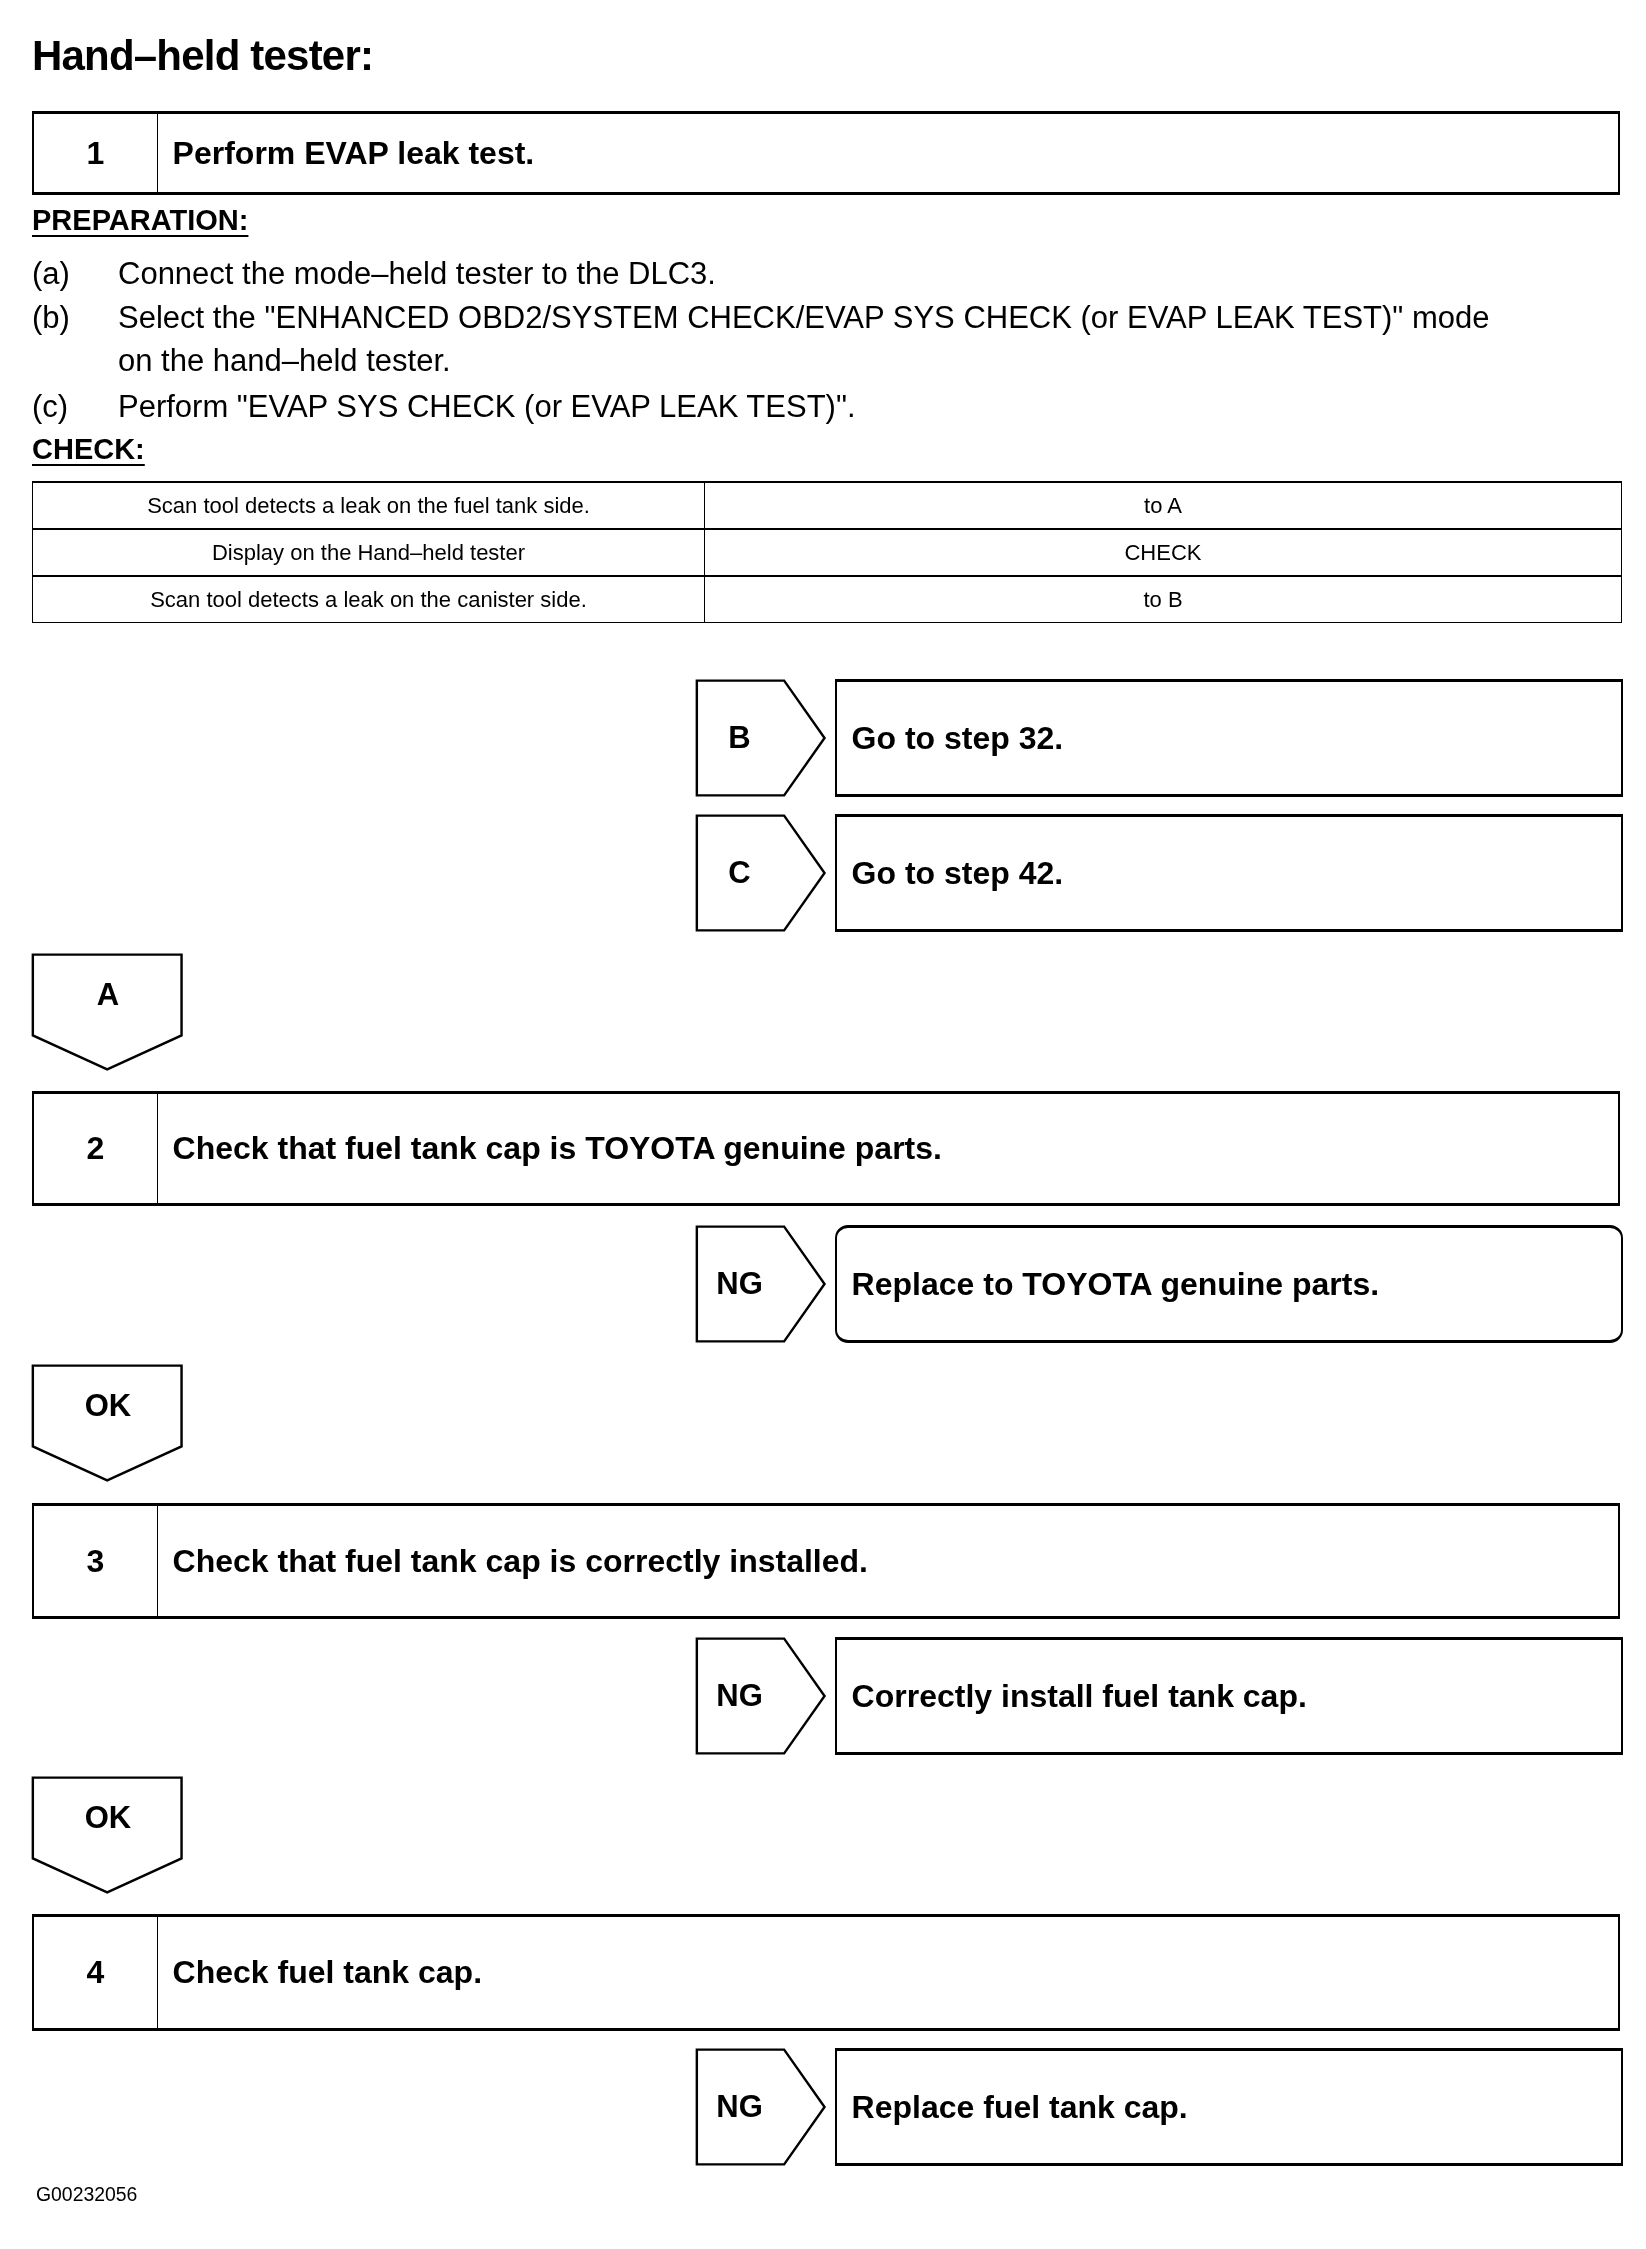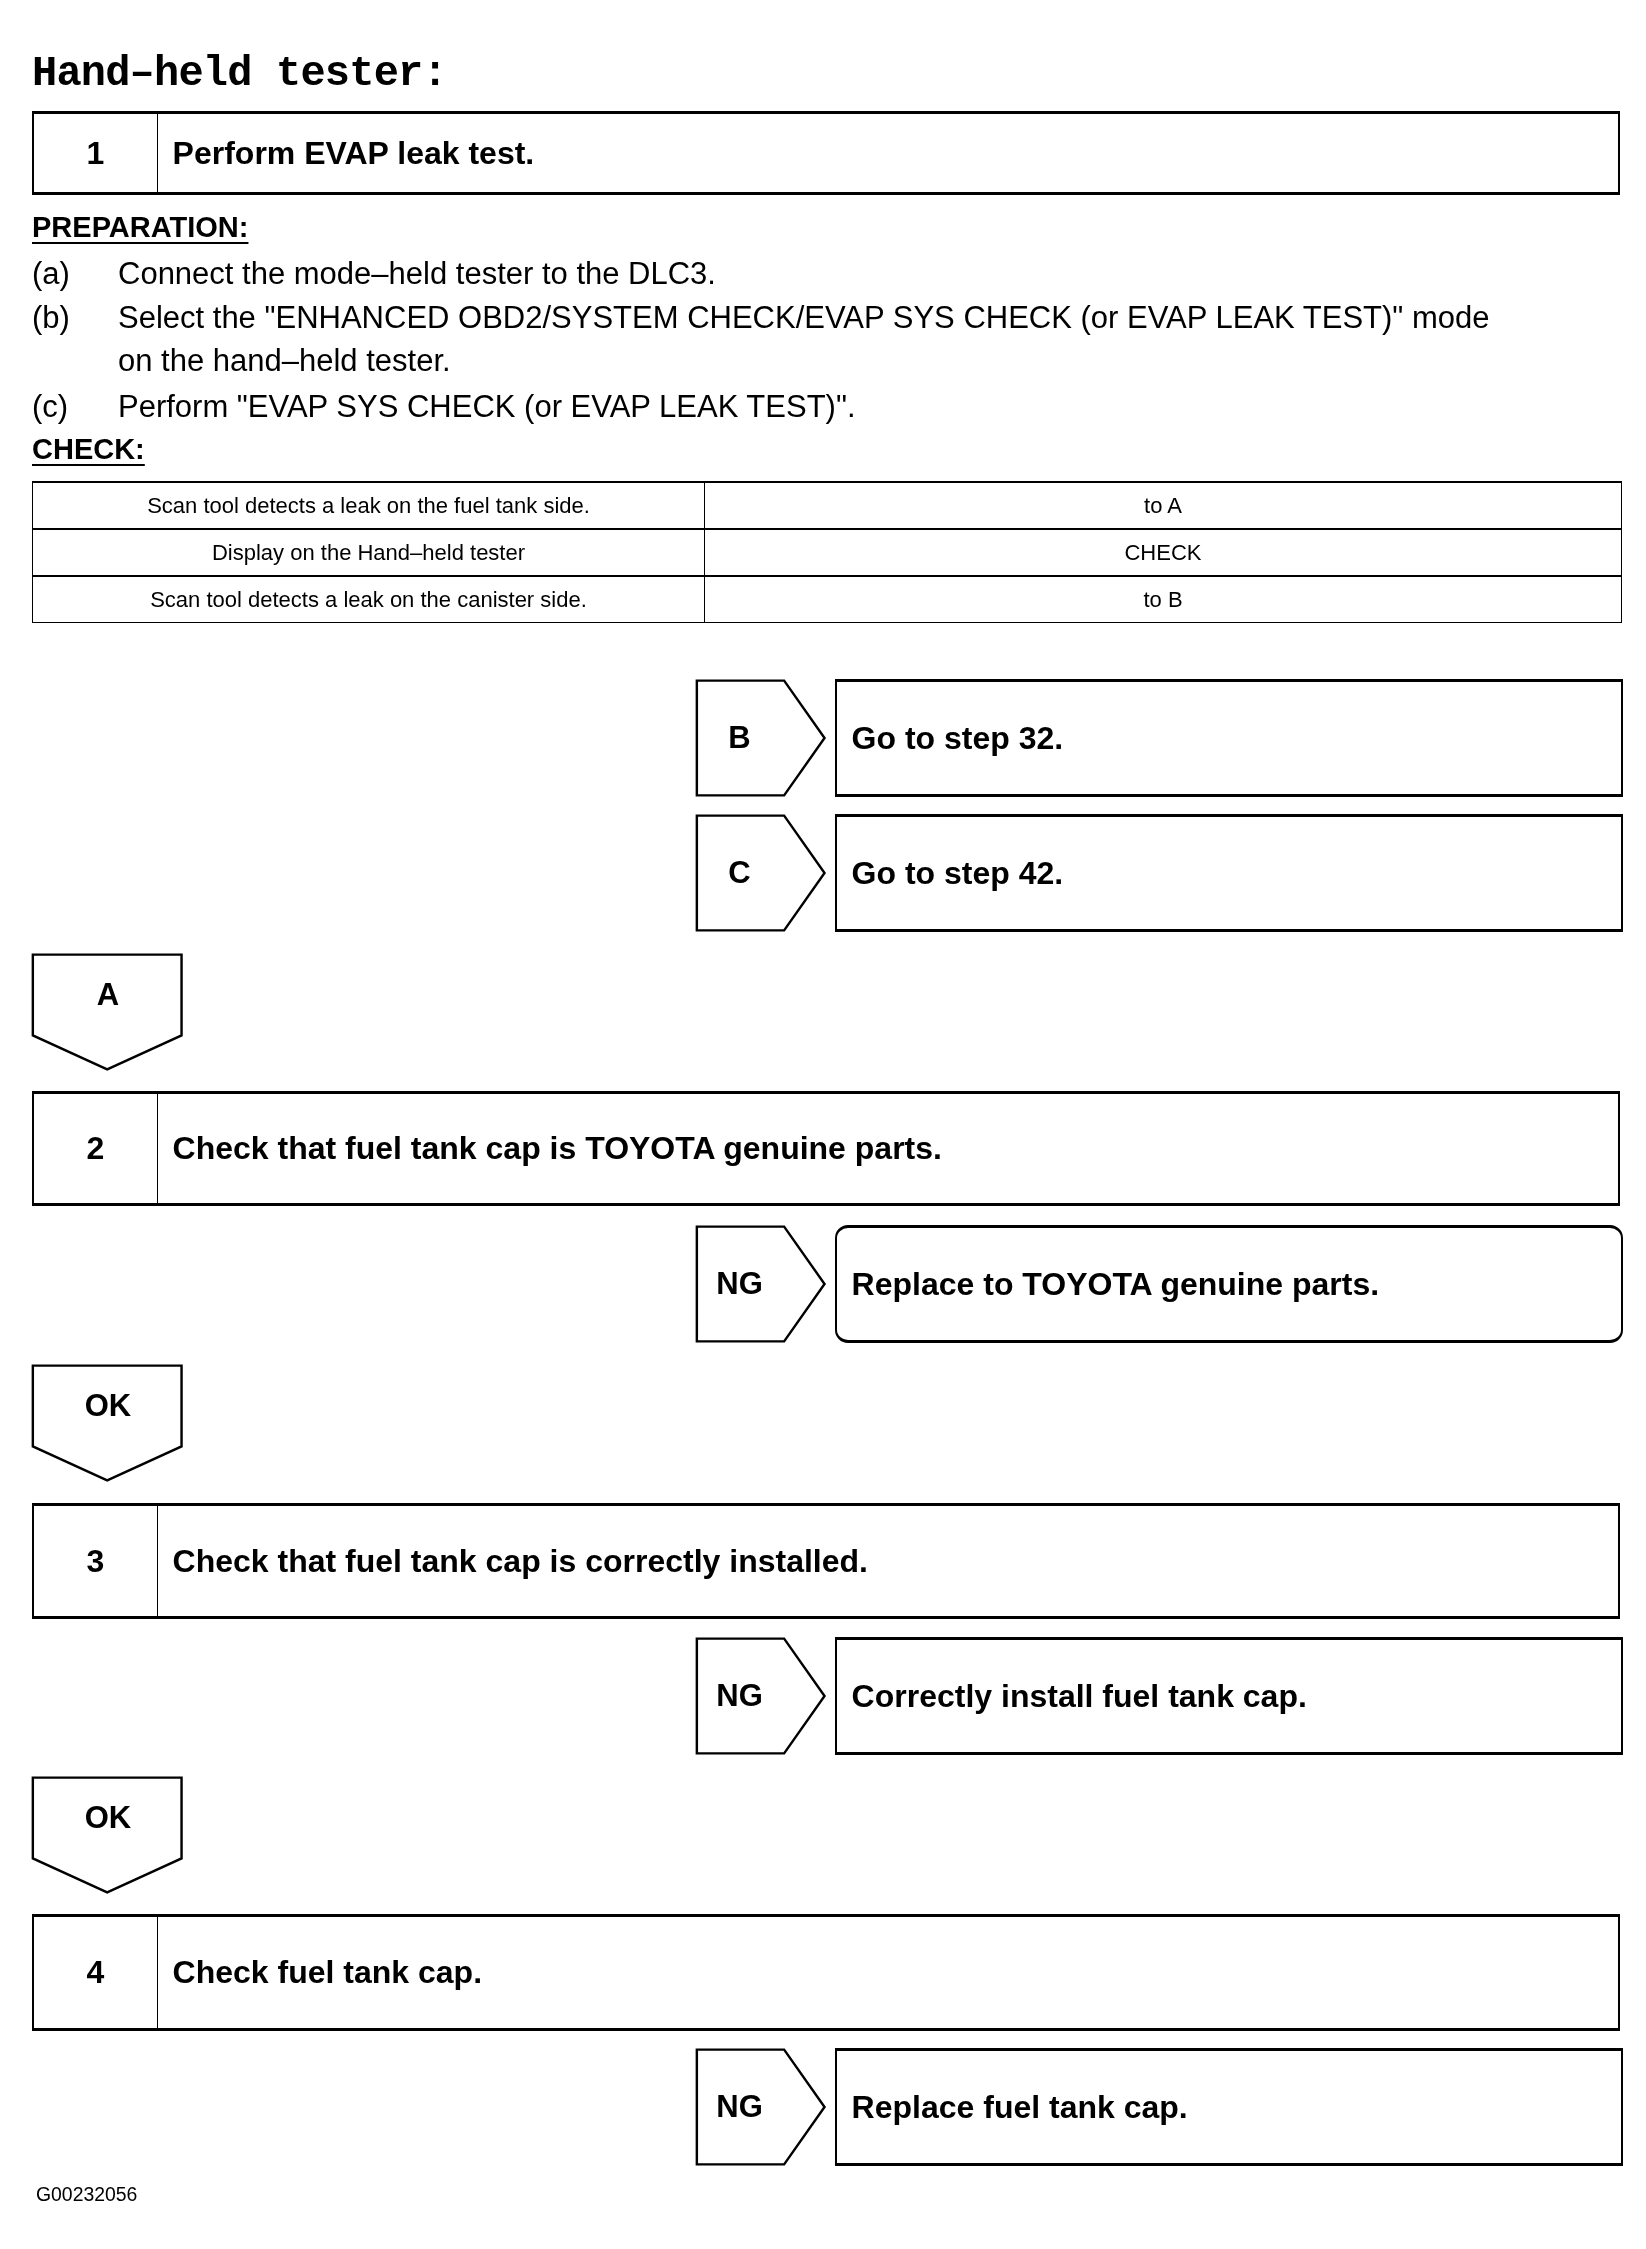--- a/index.html
+++ b/index.html
@@ -1,19 +1,19 @@
 <!DOCTYPE html>
 <html style="font-size:13px"><head>
 <meta charset="utf-8">
 <style>
   html, body { margin:0; padding:0; background:#ffffff; }
   body { width:1646px; height:2250px; position:relative; overflow:hidden;
          font-family:"Liberation Sans", "DejaVu Sans", sans-serif; color:#000; }
   .abs { position:absolute; }
-  .title { left:32px; top:50px; font-size:42px; font-weight:bold; letter-spacing:-0.8px;font-family:Liberation Mono, monospace; }
+  .title { left:32px; top:32px; font-size:42px; font-weight:bold; letter-spacing:-0.8px; }
   .stepbox { position:absolute; left:32px; width:1588px; border:2.4px solid #000; border-top-width:3.2px; border-bottom-width:3.2px; box-sizing:border-box; display:flex; align-items:center; background:#fff; }
   .stepbox .num { width:124px; height:100%; border-right:1.6px solid #000; display:flex; align-items:center; justify-content:center; font-size:32px; font-weight:bold; box-sizing:border-box; }
   .stepbox .txt { padding-left:14.6px; font-size:32px; font-weight:bold; }
   .h-under { position:absolute; left:32px; font-size:29px; font-weight:bold; text-decoration:underline; text-underline-offset:4.9px; }
   .prep-line { position:absolute; left:32px; font-size:31px; display:flex; }
   .prep-line .lbl { width:86px; flex:none; }
   .prep-cont { position:absolute; left:118px; font-size:31px; }
   table.check { position:absolute; left:32px; top:481px; width:1590px; border-collapse:collapse; font-size:22px; }
   table.check td { border:1.6px solid #000; text-align:center; height:45px; padding:0; }
   table.check tr td { border-top-width:2.4px; }
@@ -30,21 +30,21 @@
 </head>
 <body>
 
 <div class="abs title">Hand–held tester:</div>
 
 <div class="stepbox" style="top:111px;height:84px;">
   <div class="num">1</div>
   <div class="txt">Perform EVAP leak test.</div>
 </div>
 
-<div class="h-under" style="top:211px;">PREPARATION:</div>
+<div class="h-under" style="top:204px;">PREPARATION:</div>
 
 <div class="prep-line" style="top:256px;">
   <span class="lbl">(a)</span>
   <span>Connect the mode–held tester to the DLC3.</span>
 </div>
 <div class="prep-line" style="top:300px;">
   <span class="lbl">(b)</span>
   <span>Select the "ENHANCED OBD2/SYSTEM CHECK/EVAP SYS CHECK (or EVAP LEAK TEST)" mode</span>
 </div>
 <div class="prep-cont" style="top:343px;">on the hand–held tester.</div>

